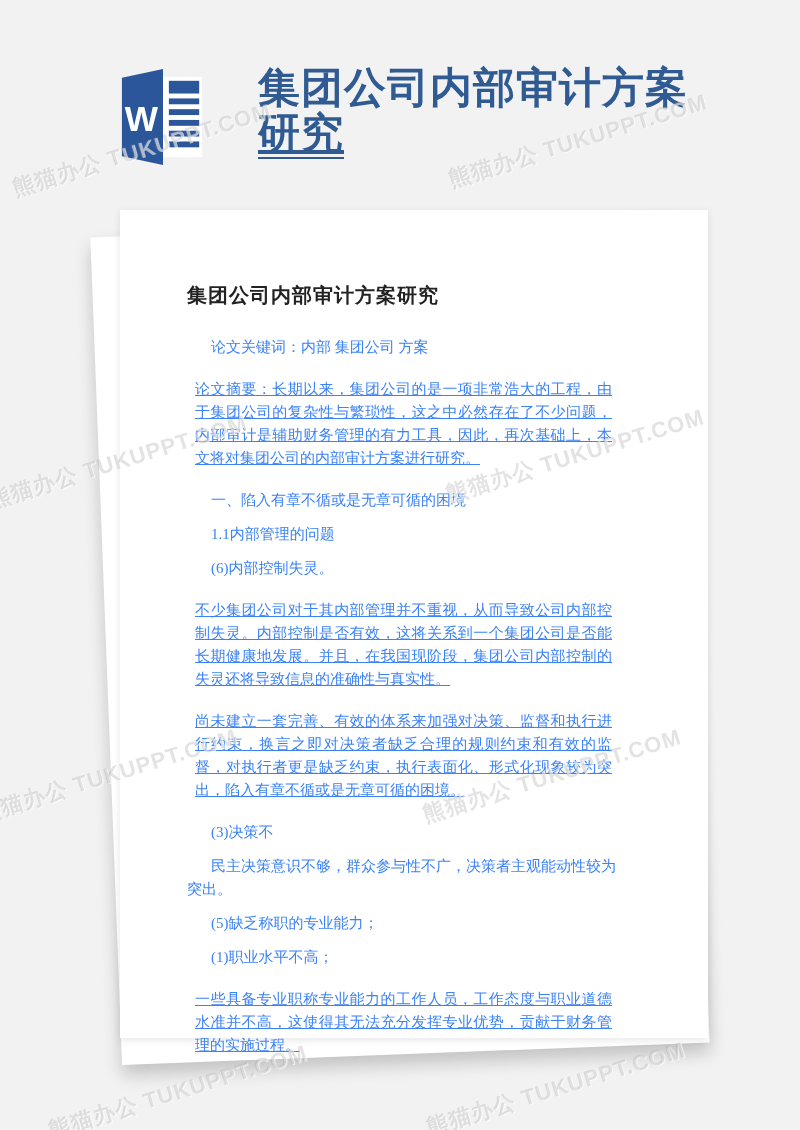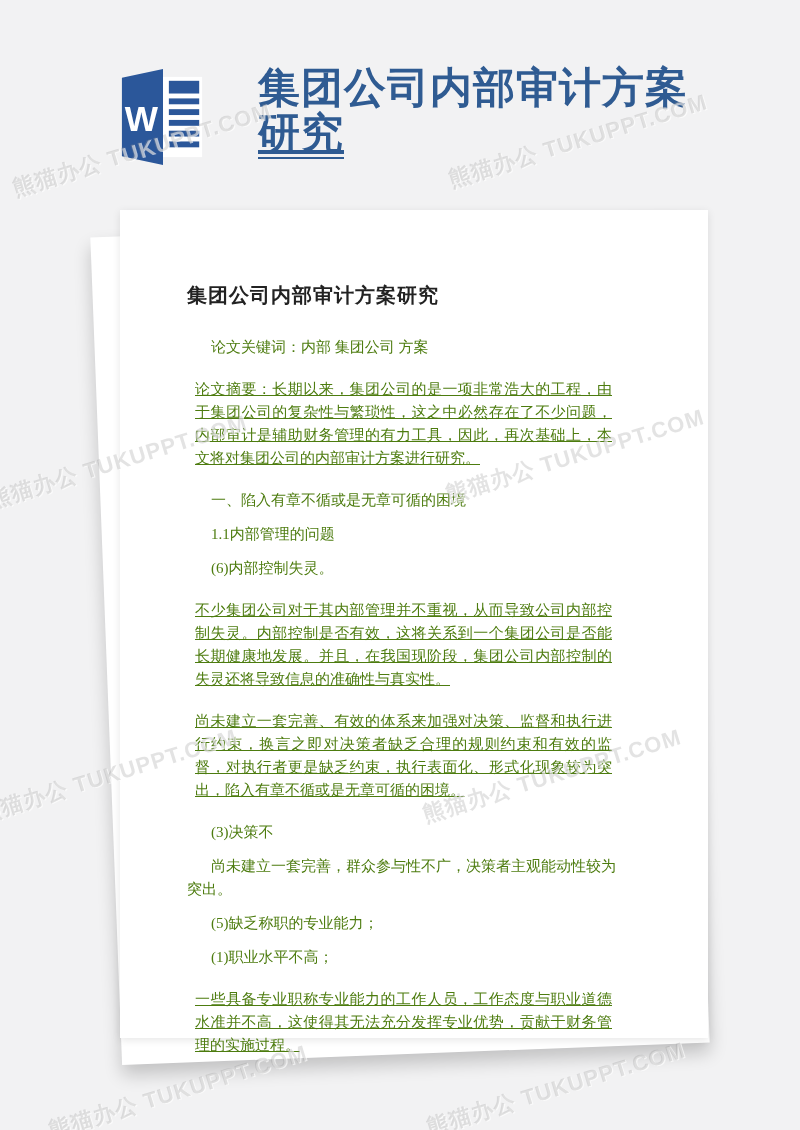--- a/index.html
+++ b/index.html
@@ -30,21 +30,21 @@
     position:absolute;left:120px;top:210px;width:588px;height:828px;
     box-sizing:border-box;background:#ffffff;
     padding:72px 88px 0 67px;
     box-shadow:0 2px 8px rgba(0,0,0,0.10);
   }
   .doc-title{
     font-size:20px;font-weight:600;color:#222;
     margin:0 0 27px 0;letter-spacing:1px;
   }
   .doc-body p{
-    font-size:15px;line-height:23px;color:#4d7c0f;margin:0 0 9px 0;
+    font-size:15px;line-height:23px;color:#3b82f6;margin:0 0 9px 0;
   }
   .doc-body p.indent{text-indent:24px;margin:11px 0;}
   .doc-body p.flush{text-align:justify;margin:19px 8px;text-decoration:underline;}
 
   
   .watermark-layer{position:absolute;left:0;top:0;width:800px;height:1130px;pointer-events:none;z-index:30;}
   .wm{
     position:absolute;white-space:nowrap;
     transform:translate(-50%,-50%) rotate(-17deg);
     font-family:"Liberation Sans","DejaVu Sans",sans-serif;
@@ -85,21 +85,21 @@
   <h2 class="doc-title">集团公司内部审计方案研究</h2>
   <div class="doc-body">
       <p class="indent">论文关键词：内部 集团公司 方案</p>
       <p class="flush">论文摘要：长期以来，集团公司的是一项非常浩大的工程，由于集团公司的复杂性与繁琐性，这之中必然存在了不少问题，内部审计是辅助财务管理的有力工具，因此，再次基础上，本文将对集团公司的内部审计方案进行研究。</p>
       <p class="indent">一、陷入有章不循或是无章可循的困境</p>
       <p class="indent">1.1内部管理的问题</p>
       <p class="indent">(6)内部控制失灵。</p>
       <p class="flush">不少集团公司对于其内部管理并不重视，从而导致公司内部控制失灵。内部控制是否有效，这将关系到一个集团公司是否能长期健康地发展。并且，在我国现阶段，集团公司内部控制的失灵还将导致信息的准确性与真实性。</p>
       <p class="flush">尚未建立一套完善、有效的体系来加强对决策、监督和执行进行约束，换言之即对决策者缺乏合理的规则约束和有效的监督，对执行者更是缺乏约束，执行表面化、形式化现象较为突出，陷入有章不循或是无章可循的困境。</p>
       <p class="indent">(3)决策不</p>
-      <p class="indent">尚未建立一套完善，群众参与性不广，决策者主观能动性较为突出。</p>
+      <p class="indent">民主决策意识不够，群众参与性不广，决策者主观能动性较为突出。</p>
       <p class="indent">(5)缺乏称职的专业能力；</p>
       <p class="indent">(1)职业水平不高；</p>
       <p class="flush">一些具备专业职称专业能力的工作人员，工作态度与职业道德水准并不高，这使得其无法充分发挥专业优势，贡献于财务管理的实施过程。</p>
     </div>
 </div>
 
 <div class="watermark-layer">
     <div class="wm" style="left: 142px; top: 150px;">熊猫办公 TUKUPPT.COM</div>
     <div class="wm" style="left: 578px; top: 141px;">熊猫办公 TUKUPPT.COM</div>
     <div class="wm" style="left: 118px; top: 462px;">熊猫办公 TUKUPPT.COM</div>

